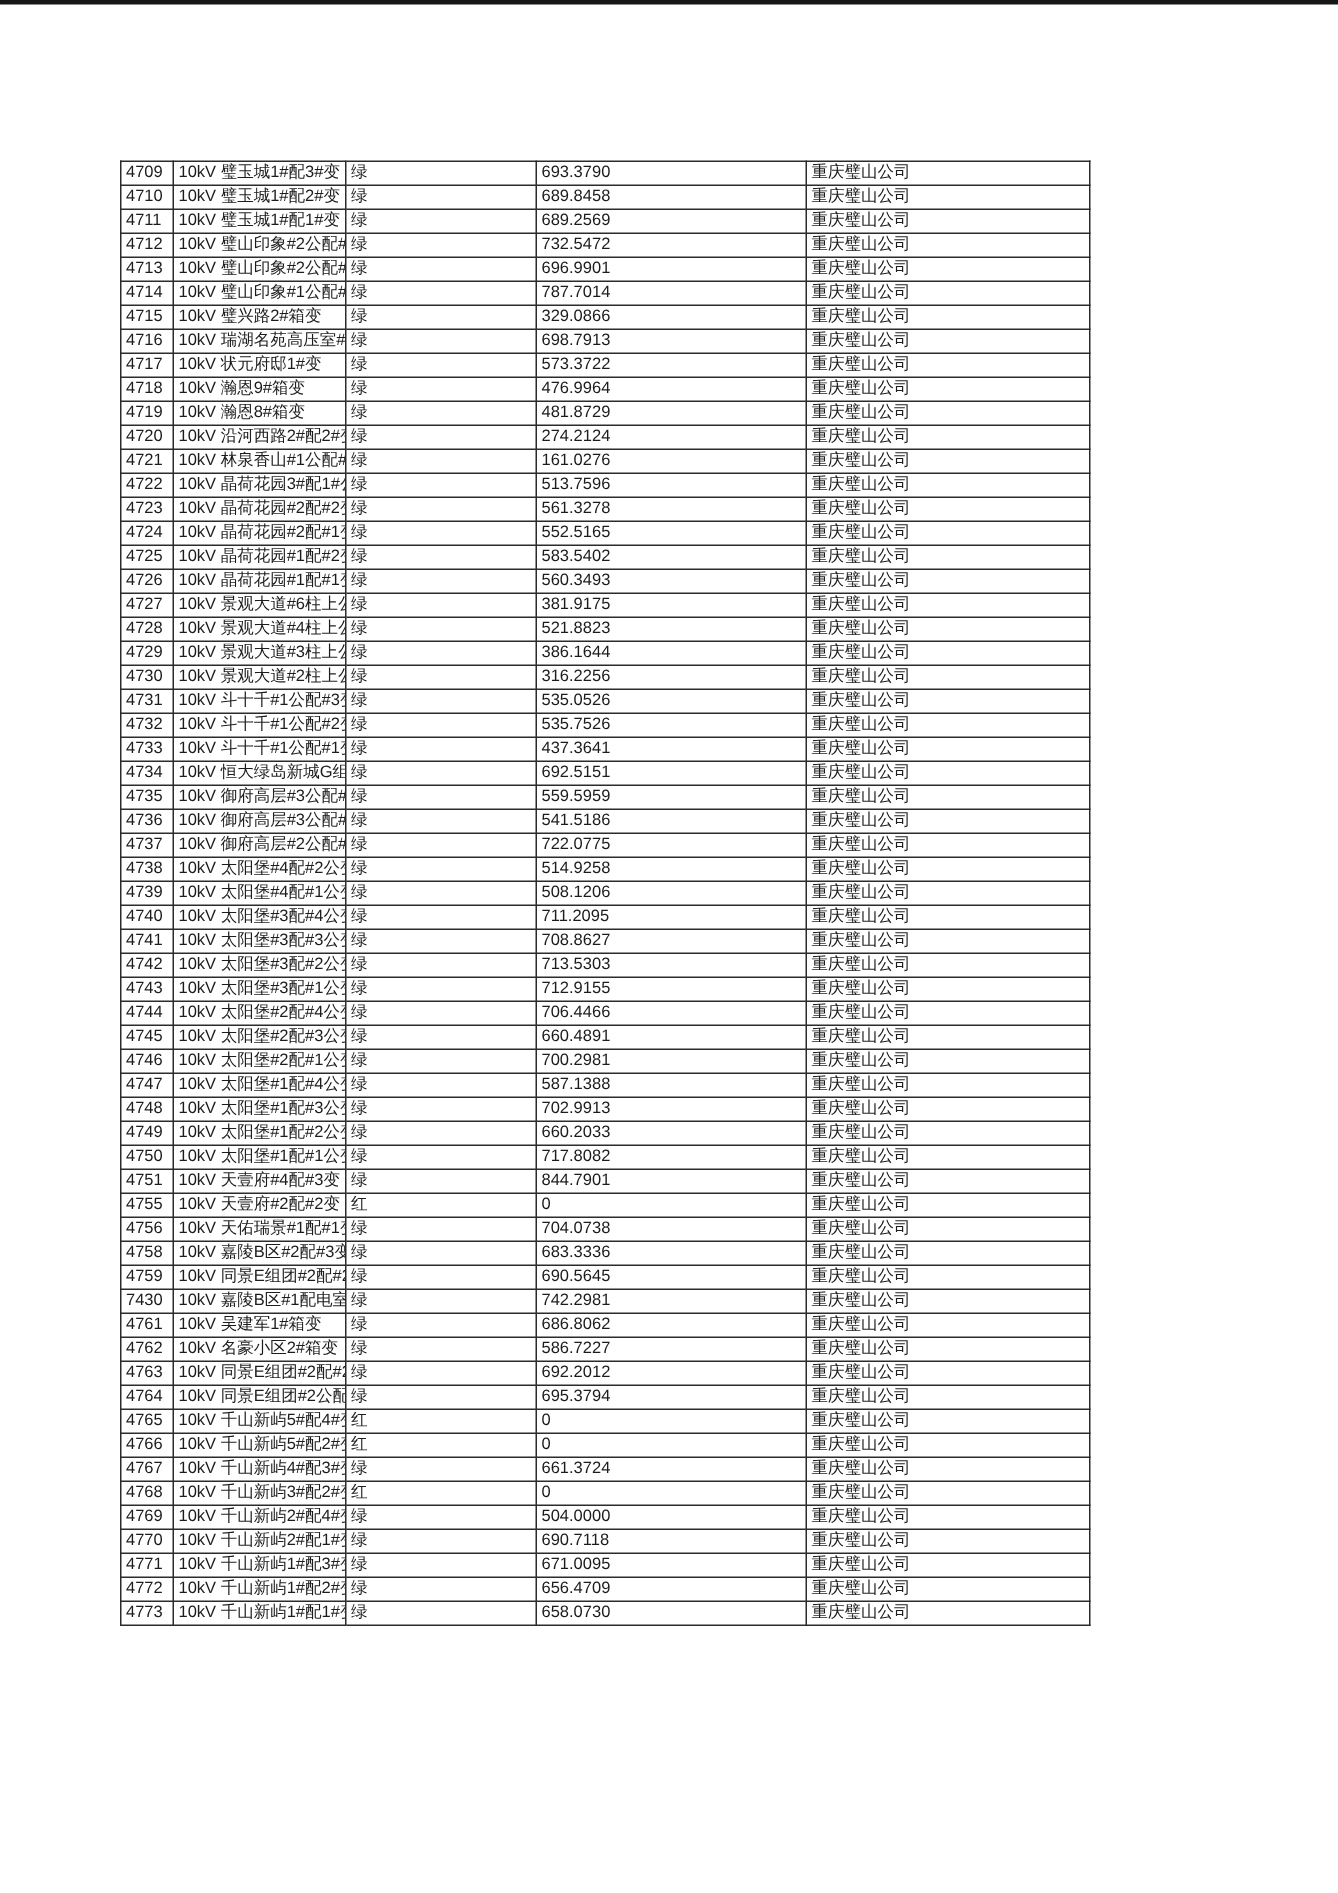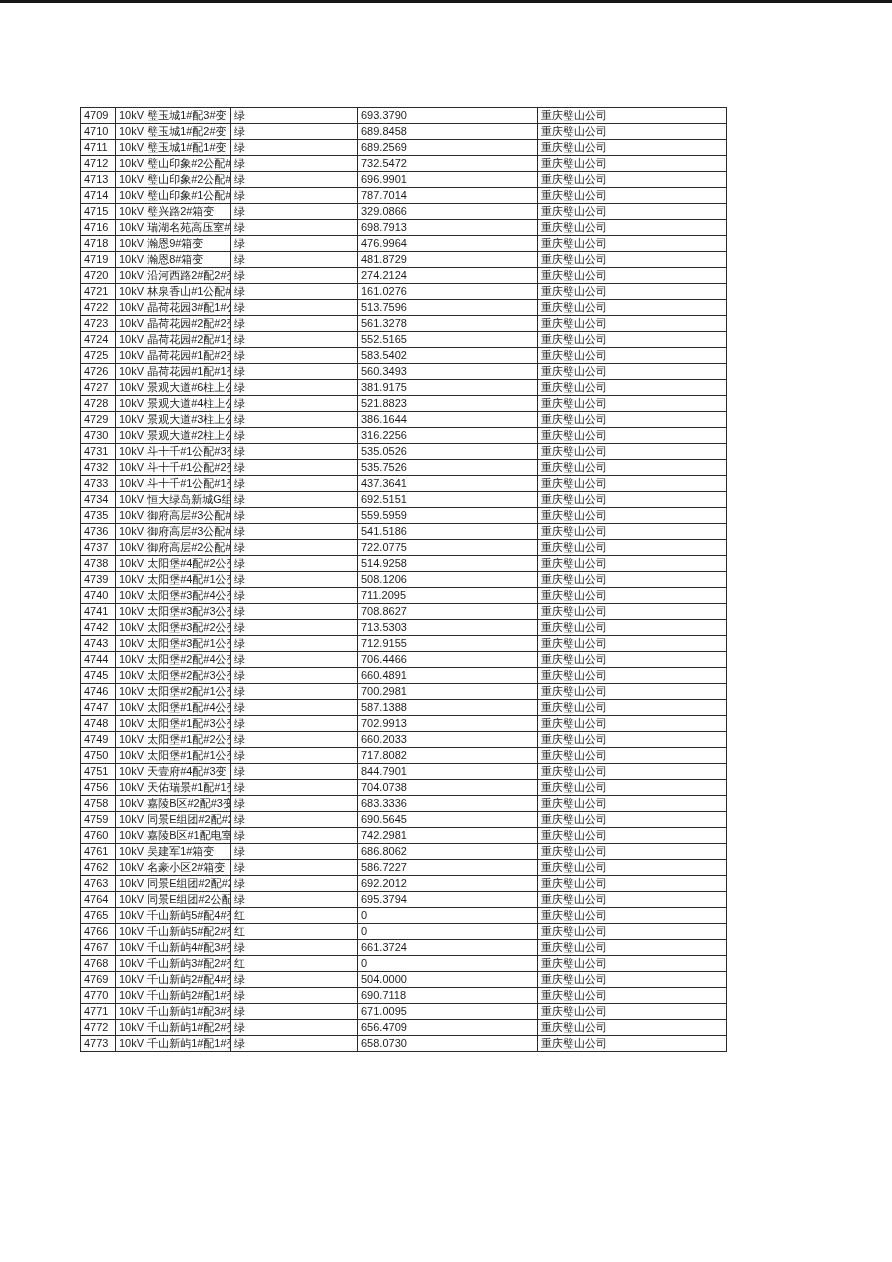--- a/index.html
+++ b/index.html
@@ -100,20 +100,27 @@
           <td class="c-company">重庆璧山公司</td>
         </tr>
         <tr>
           <td class="c-id">4716</td>
           <td class="c-name">10kV 瑞湖名苑高压室#1变</td>
           <td class="c-status">绿</td>
           <td class="c-val">698.7913</td>
           <td class="c-company">重庆璧山公司</td>
         </tr>
         <tr>
+          <td class="c-id">4717</td>
+          <td class="c-name">10kV 状元府邸1#变</td>
+          <td class="c-status">绿</td>
+          <td class="c-val">573.3722</td>
+          <td class="c-company">重庆璧山公司</td>
+        </tr>
+        <tr>
           <td class="c-id">4718</td>
           <td class="c-name">10kV 瀚恩9#箱变</td>
           <td class="c-status">绿</td>
           <td class="c-val">476.9964</td>
           <td class="c-company">重庆璧山公司</td>
         </tr>
         <tr>
           <td class="c-id">4719</td>
           <td class="c-name">10kV 瀚恩8#箱变</td>
           <td class="c-status">绿</td>
@@ -338,20 +345,27 @@
           <td class="c-company">重庆璧山公司</td>
         </tr>
         <tr>
           <td class="c-id">4751</td>
           <td class="c-name">10kV 天壹府#4配#3变</td>
           <td class="c-status">绿</td>
           <td class="c-val">844.7901</td>
           <td class="c-company">重庆璧山公司</td>
         </tr>
         <tr>
+          <td class="c-id">4755</td>
+          <td class="c-name">10kV 天壹府#2配#2变</td>
+          <td class="c-status">红</td>
+          <td class="c-val">0</td>
+          <td class="c-company">重庆璧山公司</td>
+        </tr>
+        <tr>
           <td class="c-id">4756</td>
           <td class="c-name">10kV 天佑瑞景#1配#1变</td>
           <td class="c-status">绿</td>
           <td class="c-val">704.0738</td>
           <td class="c-company">重庆璧山公司</td>
         </tr>
         <tr>
           <td class="c-id">4758</td>
           <td class="c-name">10kV 嘉陵B区#2配#3变</td>
           <td class="c-status">绿</td>
@@ -359,21 +373,21 @@
           <td class="c-company">重庆璧山公司</td>
         </tr>
         <tr>
           <td class="c-id">4759</td>
           <td class="c-name">10kV 同景E组团#2配#2变</td>
           <td class="c-status">绿</td>
           <td class="c-val">690.5645</td>
           <td class="c-company">重庆璧山公司</td>
         </tr>
         <tr>
-          <td class="c-id">4760</td>
+          <td class="c-id">7430</td>
           <td class="c-name">10kV 嘉陵B区#1配电室#变</td>
           <td class="c-status">绿</td>
           <td class="c-val">742.2981</td>
           <td class="c-company">重庆璧山公司</td>
         </tr>
         <tr>
           <td class="c-id">4761</td>
           <td class="c-name">10kV 吴建军1#箱变</td>
           <td class="c-status">绿</td>
           <td class="c-val">686.8062</td>

